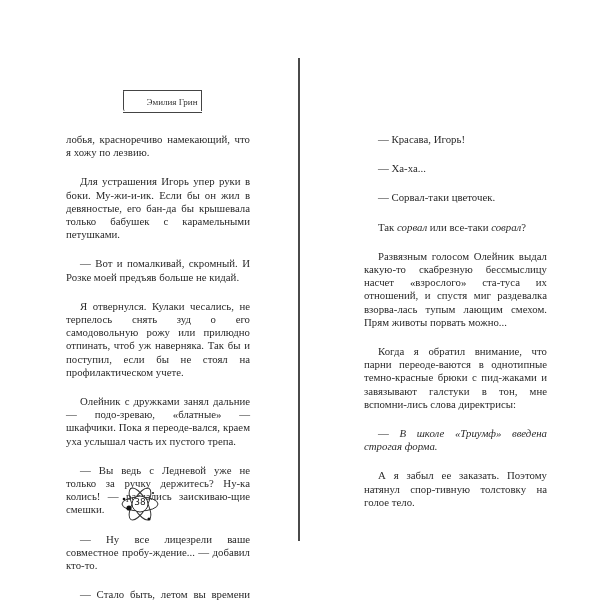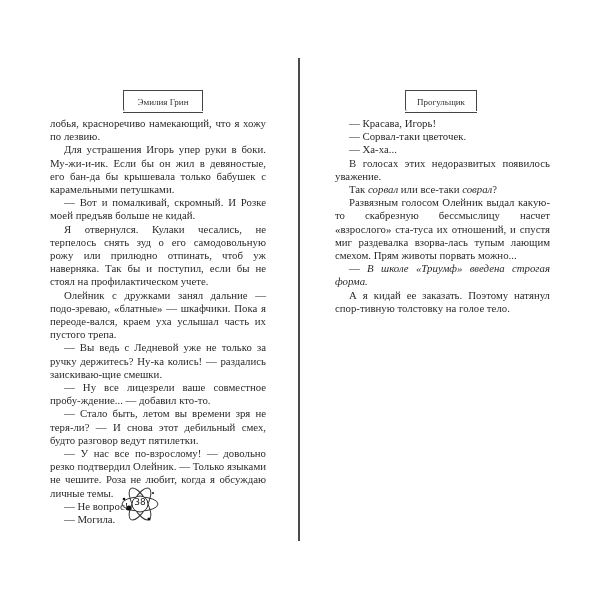--- a/index.html
+++ b/index.html
@@ -17,29 +17,29 @@
       position: absolute; top: 90px; height: 21px; border-top: 1px solid #444; border-bottom: 1px solid #444;
       display: flex; align-items: center; justify-content: center; font-size: 9px; color: #333;
       font-family: "Liberation Serif", serif;
     }
     .banner::before, .banner::after {
       content: ""; position: absolute; top: -1px; width: 4px; height: 21px;
       border-left: 1px solid #444;
     }
     .banner::before { left: 0; border-radius: 2px 0 0 2px; }
     .banner::after { right: 0; border-left: none; border-right: 1px solid #444; }
-    .banner-left { left: 123px; width: 80px; }
+    .banner-left { left: 123px; width: 60px; padding-left: 19px; }
     .banner-right { left: 105px; width: 72px; }
     .text {
       position: absolute; top: 117px; font-family: "Liberation Serif", serif;
       font-size: 10.8px; line-height: 13.2px; color: #2a2a2a; text-align: justify;
     }
     .text-left { left: 50px; width: 216px; }
-    .text-right { left: 35px; width: 215px; }
-    .text p { margin: 0; }
+    .text-right { left: 48px; width: 215px; }
+    .text p { margin: 16px; }
     .text p.ind { text-indent: 14px; }
     .text p.dlg { text-indent: 14px; }
     .text em { }
     .pagenum {
       position: absolute; left: 120px; top: 483px; width: 40px; height: 42px;
     }
     .pagenum svg { position: absolute; left: 0; top: 0; }
     .pagenum span {
       position: absolute; left: 10px; top: 14px; width: 20px; text-align: center;
       font-family: "DejaVu Sans", sans-serif; font-size: 9px; color: #222;
@@ -78,27 +78,24 @@
       <circle cx="9" cy="25" r="2.6" fill="#111"></circle>
       <circle cx="29" cy="36" r="1.6" fill="#111"></circle>
       <circle cx="4" cy="16" r="1.3" fill="#111"></circle>
       <circle cx="33" cy="10" r="1" fill="#111"></circle>
     </svg>
     <span>38</span>
   </div>
 </div>
 
 <div class="page page-right">
-  <div class="banner banner-right">
-    <span>Прогульщик</span>
-  </div>
   <div class="text text-right">
     <p class="dlg">— Красава, Игорь!</p>
+    <p class="dlg">— Ха-ха...</p>
     <p class="dlg">— Сорвал-таки цветочек.</p>
-    <p class="dlg">— Ха-ха...</p>
-    <p class="ind">В голосах этих недоразвитых появилось уважение.</p>
     <p class="ind"><span>Так </span><em>сорвал</em><span> или все-таки </span><em>соврал</em><span>?</span></p>
     <p class="ind">Развязным голосом Олейник выдал какую-то скабрезную бессмыслицу насчет «взрослого» ста-туса их отношений, и спустя миг раздевалка взорва-лась тупым лающим смехом. Прям животы порвать можно...</p>
+    <p class="ind">Когда я обратил внимание, что парни переоде-ваются в однотипные темно-красные брюки с пид-жаками и завязывают галстуки в тон, мне вспомни-лись слова директрисы:</p>
     <p class="dlg"><span>— </span><em>В школе «Триумф» введена строгая форма.</em></p>
-    <p class="ind">А я кидай ее заказать. Поэтому натянул спор-тивную толстовку на голое тело.</p>
+    <p class="ind">А я забыл ее заказать. Поэтому натянул спор-тивную толстовку на голое тело.</p>
   </div>
 
 </div>
 
 </body></html>

